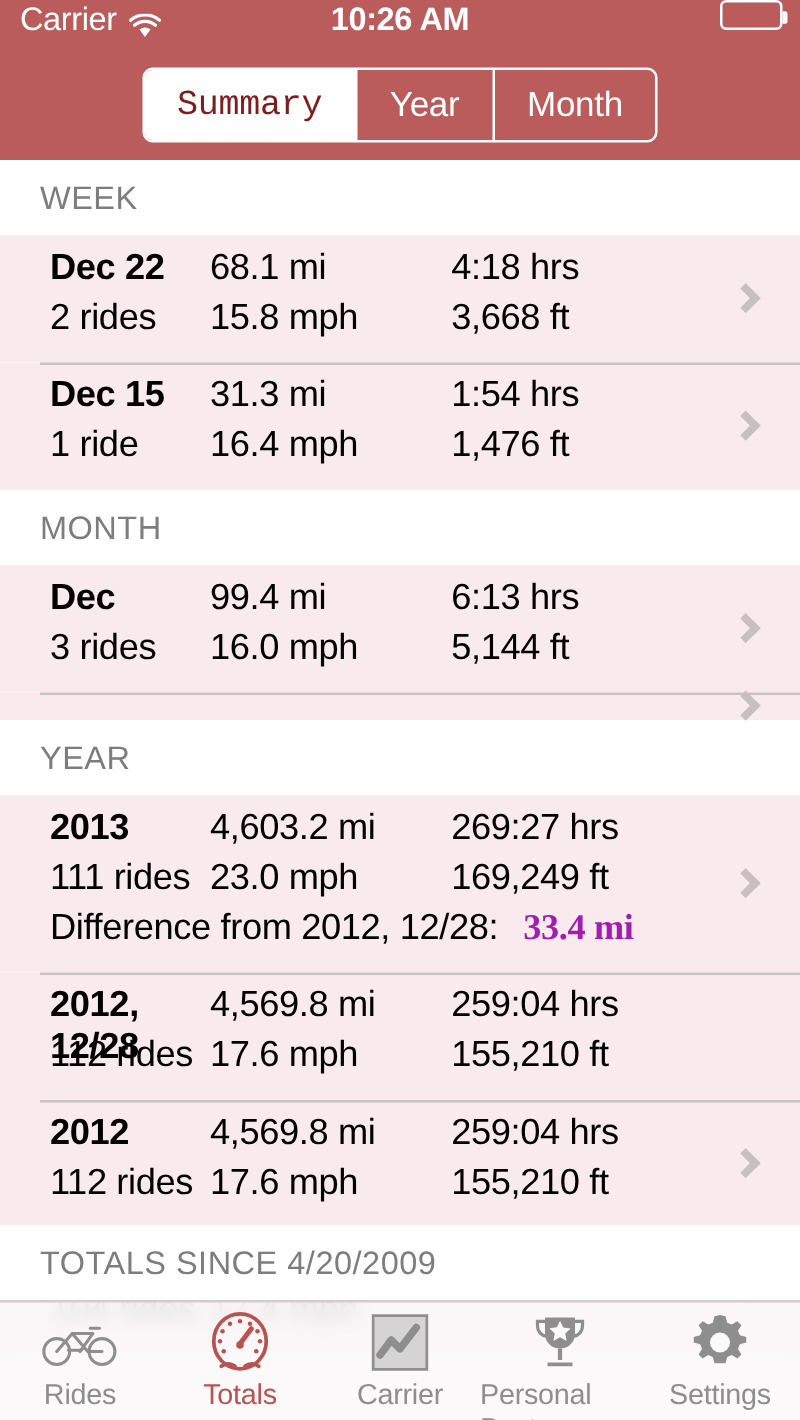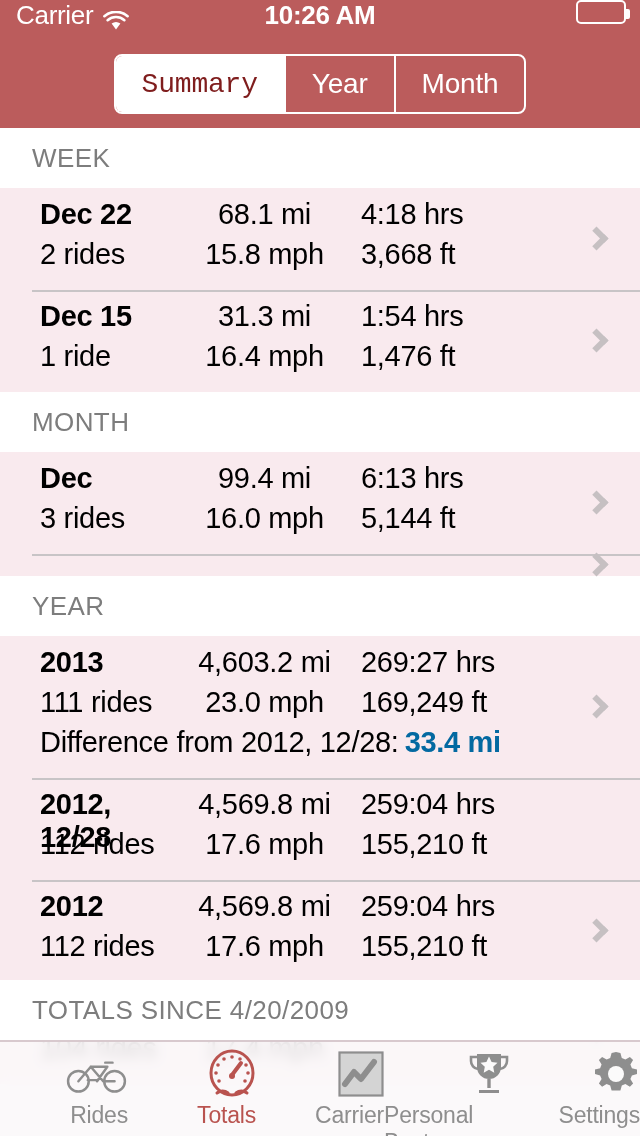--- a/index.html
+++ b/index.html
@@ -70,29 +70,29 @@
   .row + .row::before{
     content:""; position:absolute; top:0; left:32px; right:0;
     height:2px; background:#c8c4c6;
   }
   .row-lines{ }
   .line{
     display:flex; align-items:baseline; height:40px; font-size:29px; color:#000;
     letter-spacing:-0.3px;
   }
   .c1{ width:168px; padding-left:40px; }
-  .c2{ width:193px;text-align:center; }
+  .c2{ width:193px; }
   .c3{ flex:1; }
   .bold{ font-weight:bold; }
 
   .diffline{
     display:flex; align-items:baseline; height:40px;
     font-size:29px; color:#000; padding-left:40px; letter-spacing:-0.3px;
   }
-  .diffval{ color:#0369a1; font-weight:bold; margin-left:6px; }
+  .diffval{ color:#a21caf; font-weight:bold; margin-left:20px;font-family:Liberation Serif, serif; }
   .chev-wrap{
     position:absolute; right:26px; top:50%; margin-top:-13px;
     width:26px; height:26px;
   }
   .chev-wrap i{
     display:block; width:17px; height:17px;
     border-right:6px solid #c6c0c2; border-top:6px solid #c6c0c2;
     transform:rotate(45deg); margin:4px 0 0 0;
   }
 
@@ -105,21 +105,21 @@
   }
 
   
   .tabbar{
     position:absolute; left:0; right:0; bottom:0; height:96px;
     background:rgba(250,248,249,0.88);
     border-top:2px solid #d8c9ce;
     display:flex; align-items:flex-start; backdrop-filter:blur(6px);
   }
   .tab{
-    flex:1; display:flex; flex-direction:column; align-items:flex-end;
+    flex:1; display:flex; flex-direction:column; align-items:center;
     justify-content:flex-start; padding-top:6px; gap:2px;
   }
   .tab-icon{ height:52px; display:flex; align-items:center; justify-content:center; }
   .tab-label{ font-size:23px; color:#8e8e8e; letter-spacing:-0.2px; }
   .tab.active .tab-label{ color:#b9534f; }
 </style>
 </head>
 <body>
 
 <div class="statusbar">

